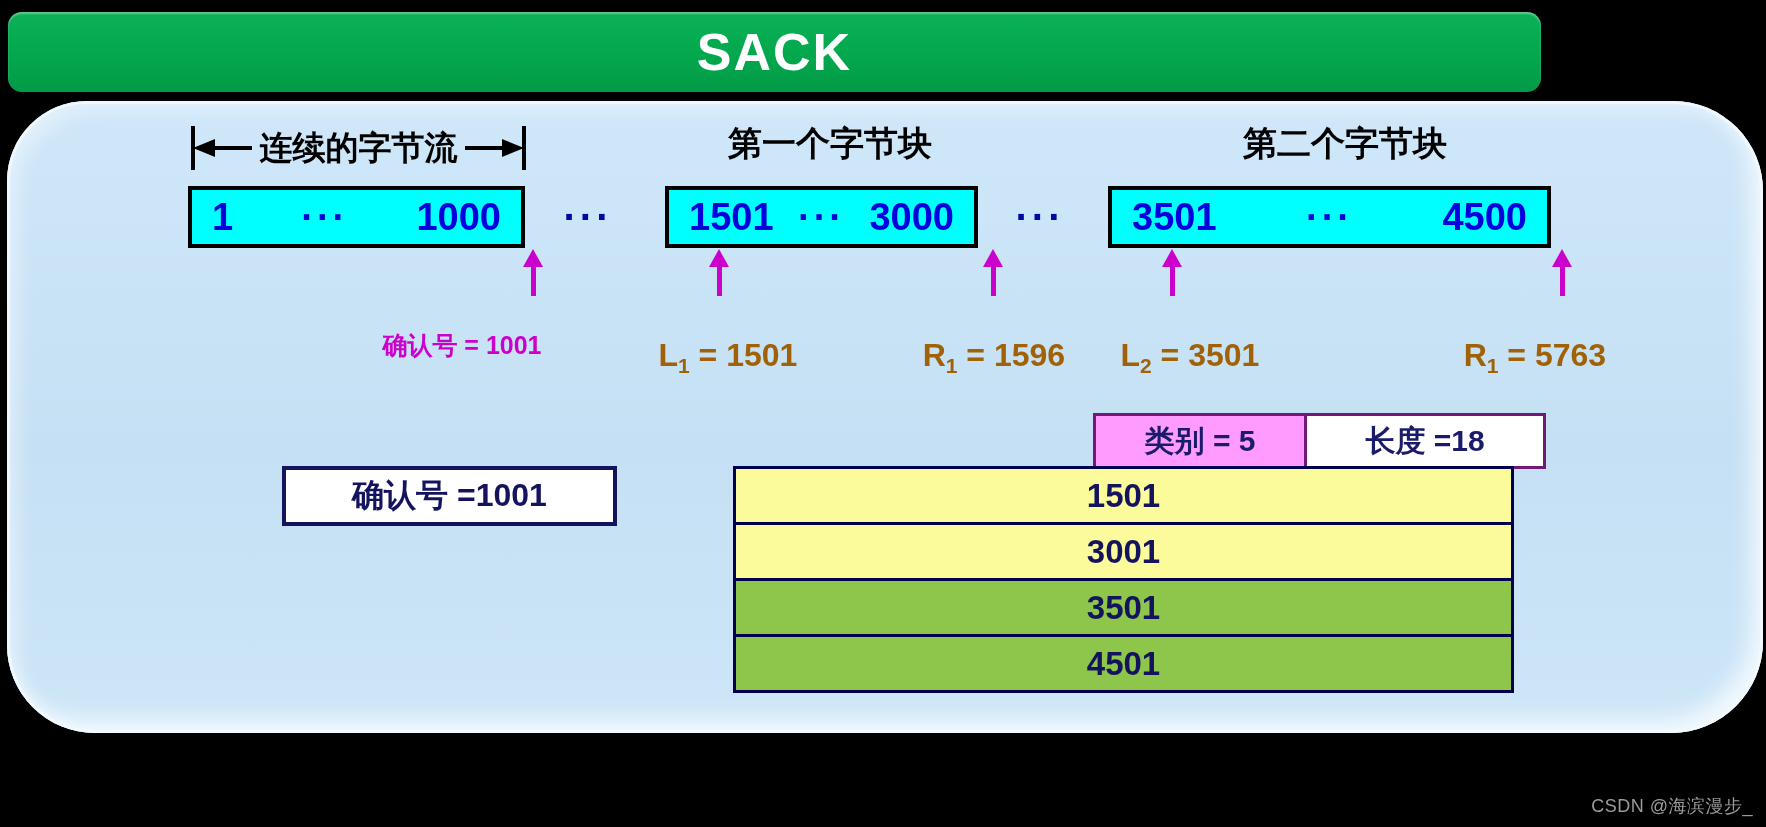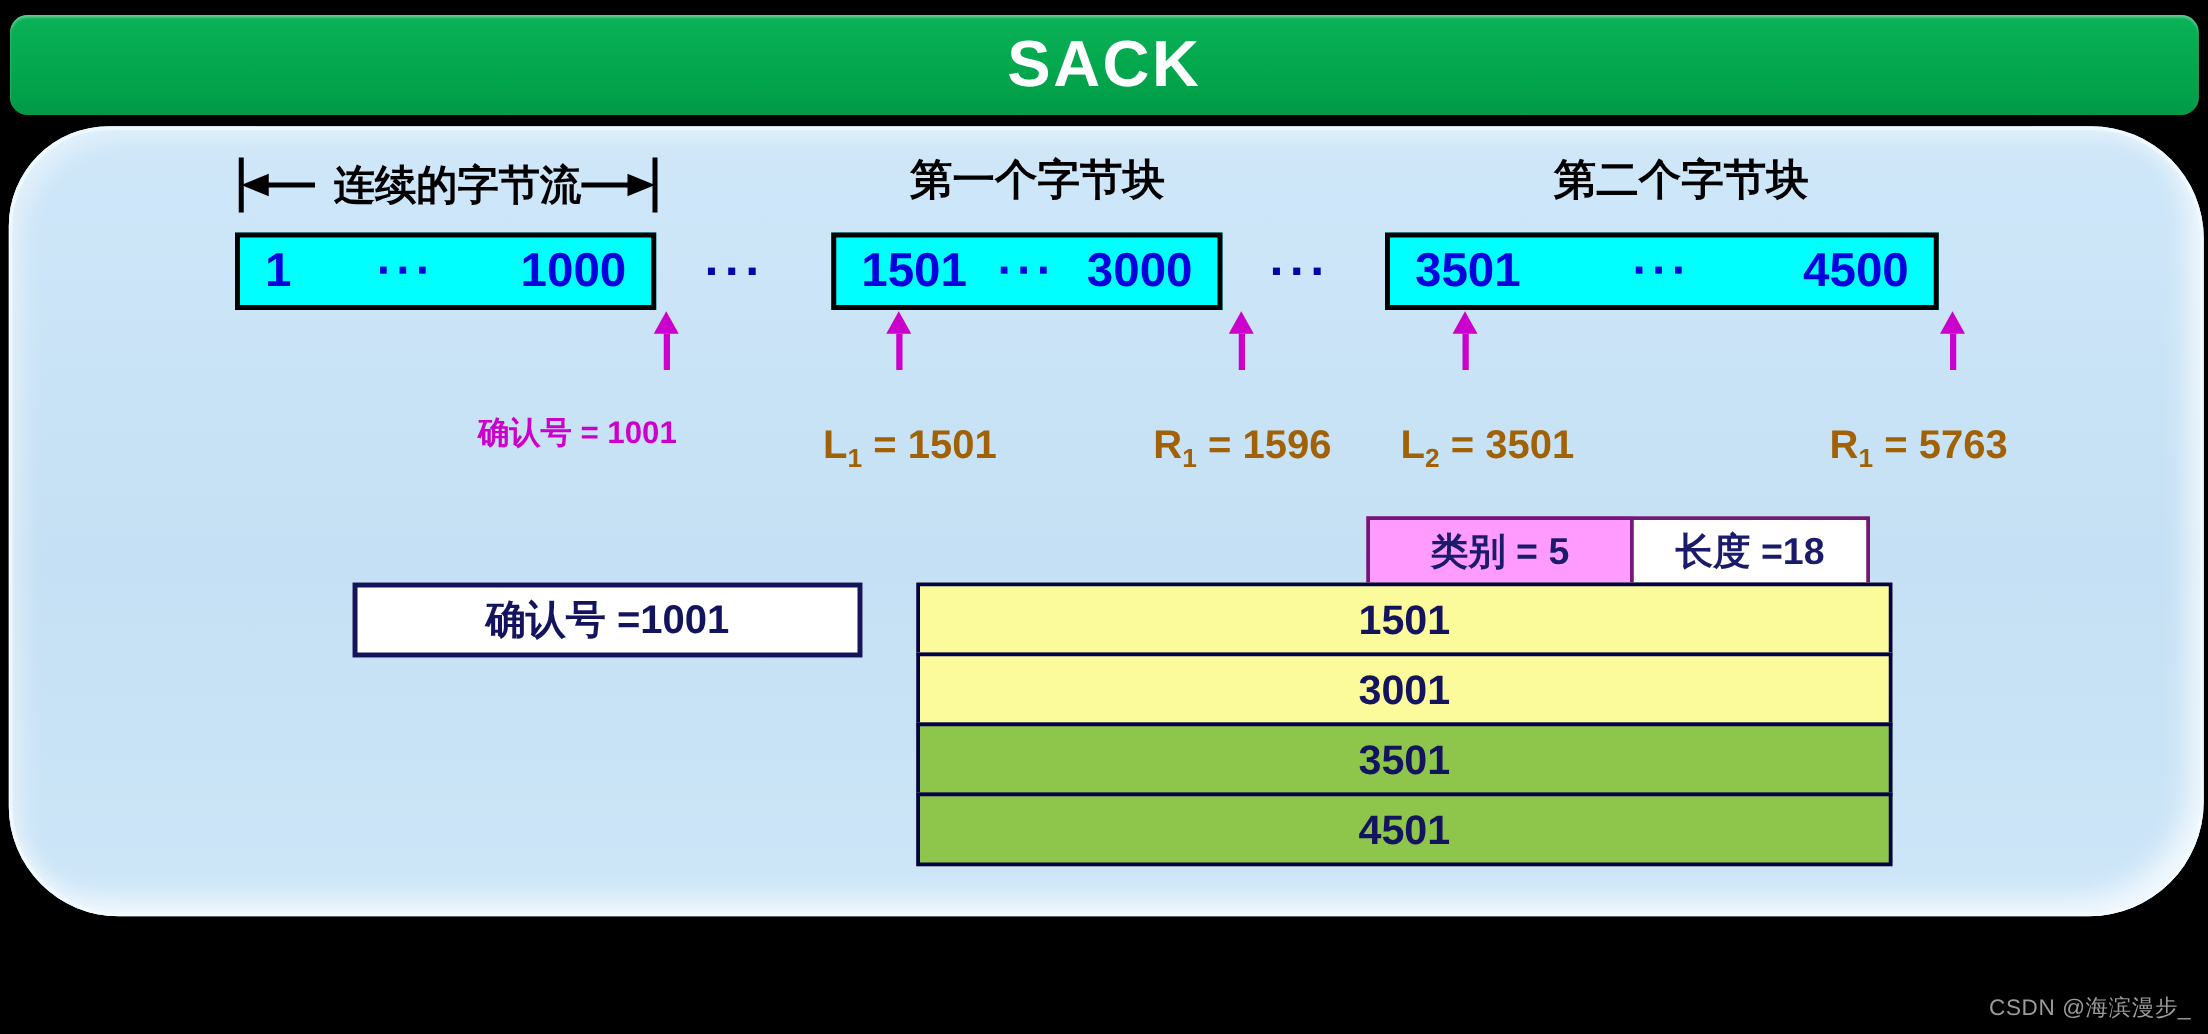--- a/index.html
+++ b/index.html
@@ -4,21 +4,21 @@
 <style>
   html,body{margin:0;padding:0;background:#000;}
   body{
     position:relative;width:1766px;height:827px;overflow:hidden;
     font-family:"Liberation Sans","DejaVu Sans",sans-serif;
     -webkit-font-smoothing:antialiased;
   }
 
   
   .title-bar{
-    position:absolute;left:8px;top:12px;width:1751px;height:80px;
+    position:absolute;left:8px;top:12px;width:1533px;height:80px;
     background:linear-gradient(180deg,#0bb257 0%,#03a74d 55%,#029a47 100%);
     border-radius:14px;
     box-shadow:inset 0 2px 2px rgba(255,255,255,.35);
     display:flex;align-items:center;justify-content:center;
   }
   .title-text{color:#fff;font-size:52px;font-weight:800;letter-spacing:2px;}
 
   
   .panel{
     position:absolute;left:7px;top:101px;width:1756px;height:632px;
@@ -33,21 +33,21 @@
   
   .sec-label{
     position:absolute;top:122px;height:44px;display:flex;align-items:center;
     font-size:34px;font-weight:bold;color:#000;white-space:nowrap;
     transform:translateX(-50%);
   }
   .dim{
     position:absolute;left:190px;top:124px;width:337px;height:48px;
     display:flex;align-items:center;
   }
-  .dim-text{flex:1;text-align:right;font-size:33px;font-weight:bold;color:#000;white-space:nowrap;}
+  .dim-text{flex:1;text-align:center;font-size:33px;font-weight:bold;color:#000;white-space:nowrap;}
 
   
   .byte-box{
     position:absolute;top:186px;height:62px;box-sizing:border-box;
     background:#00ffff;border:4px solid #000;
     display:flex;align-items:center;justify-content:space-between;
     padding:0 20px;font-size:38px;font-weight:bold;color:#0202dd;
   }
   .box1{left:188px;width:337px;}
   .box2{left:665px;width:313px;}
@@ -76,25 +76,25 @@
   .ptr-label sub{font-size:21px;font-weight:bold;}
   .ptr-label.magenta{color:#cc00cc;font-size:25px;}
 
   
   .opt-header{
     position:absolute;top:413px;height:56px;box-sizing:border-box;
     border:3px solid #701a75;display:flex;align-items:center;justify-content:center;
     font-size:30px;font-weight:bold;color:#1b1b6b;white-space:pre;
   }
   .hdr-type{left:1093px;width:214px;background:#ff9bff;}
-  .hdr-len{left:1304px;width:192px;background:#ffffff;}
+  .hdr-len{left:1304px;width:242px;background:#ffffff;}
 
   
   .ack-box{
-    position:absolute;left:282px;top:466px;width:408px;height:60px;box-sizing:border-box;
+    position:absolute;left:282px;top:466px;width:335px;height:60px;box-sizing:border-box;
     background:#fff;border:4px solid #14145e;
     display:flex;align-items:center;justify-content:center;
     font-size:32px;font-weight:bold;color:#14145e;white-space:pre;
   }
 
   
   .opt-table{position:absolute;left:733px;top:466px;width:781px;}
   .opt-row{
     height:59px;box-sizing:border-box;border:3px solid #00004e;margin-top:-3px;
     display:flex;align-items:center;justify-content:center;

